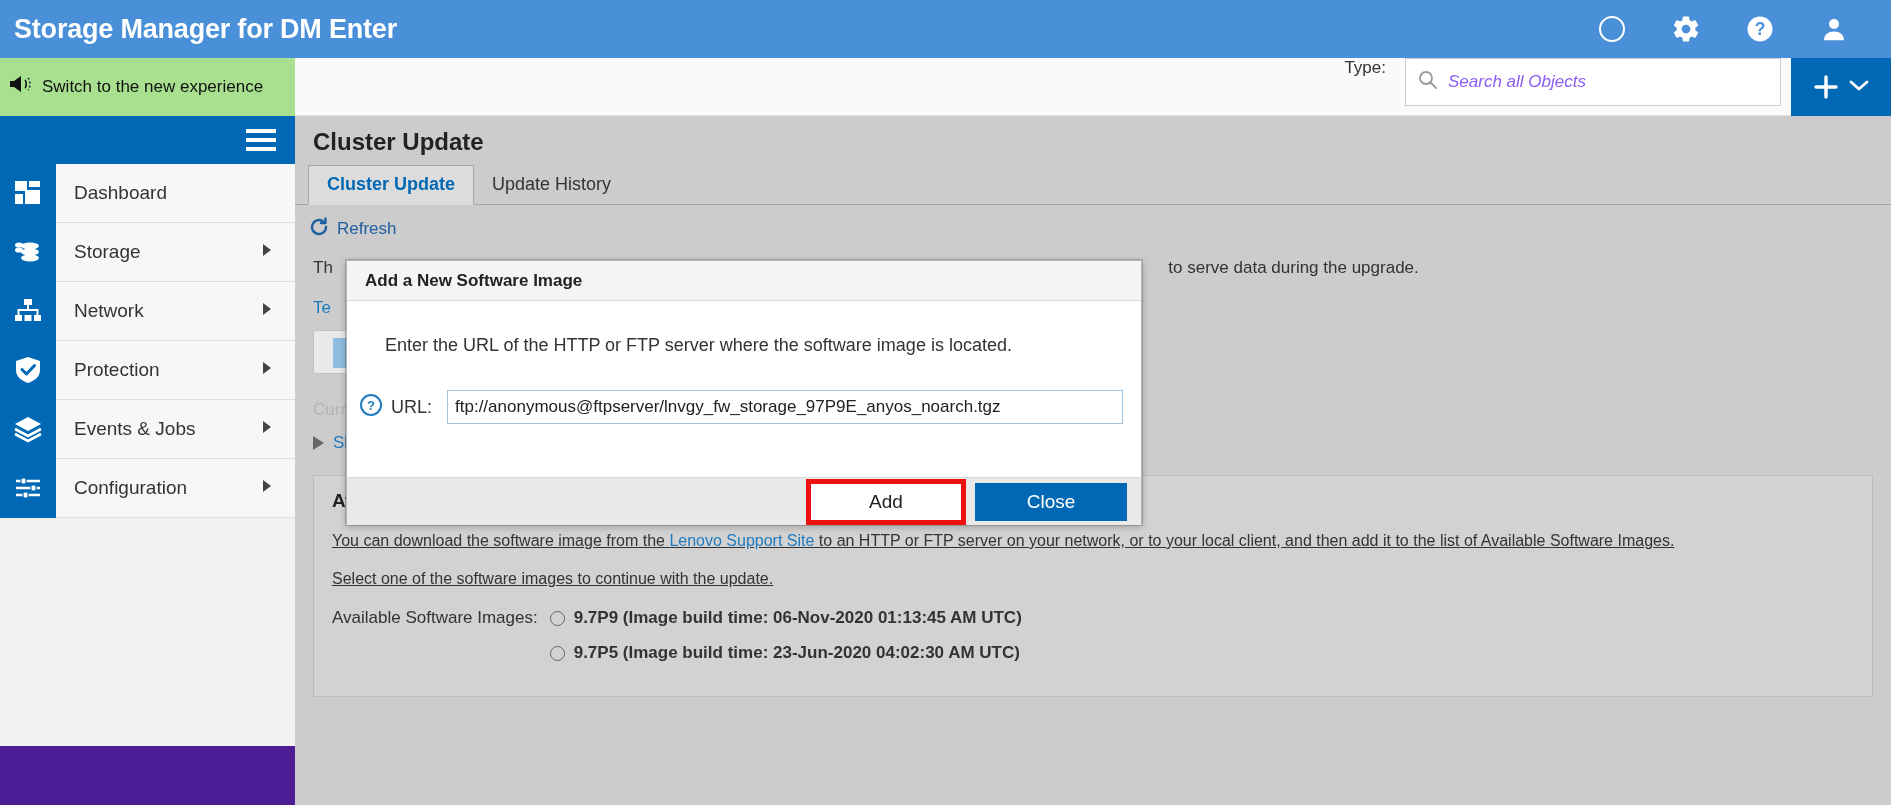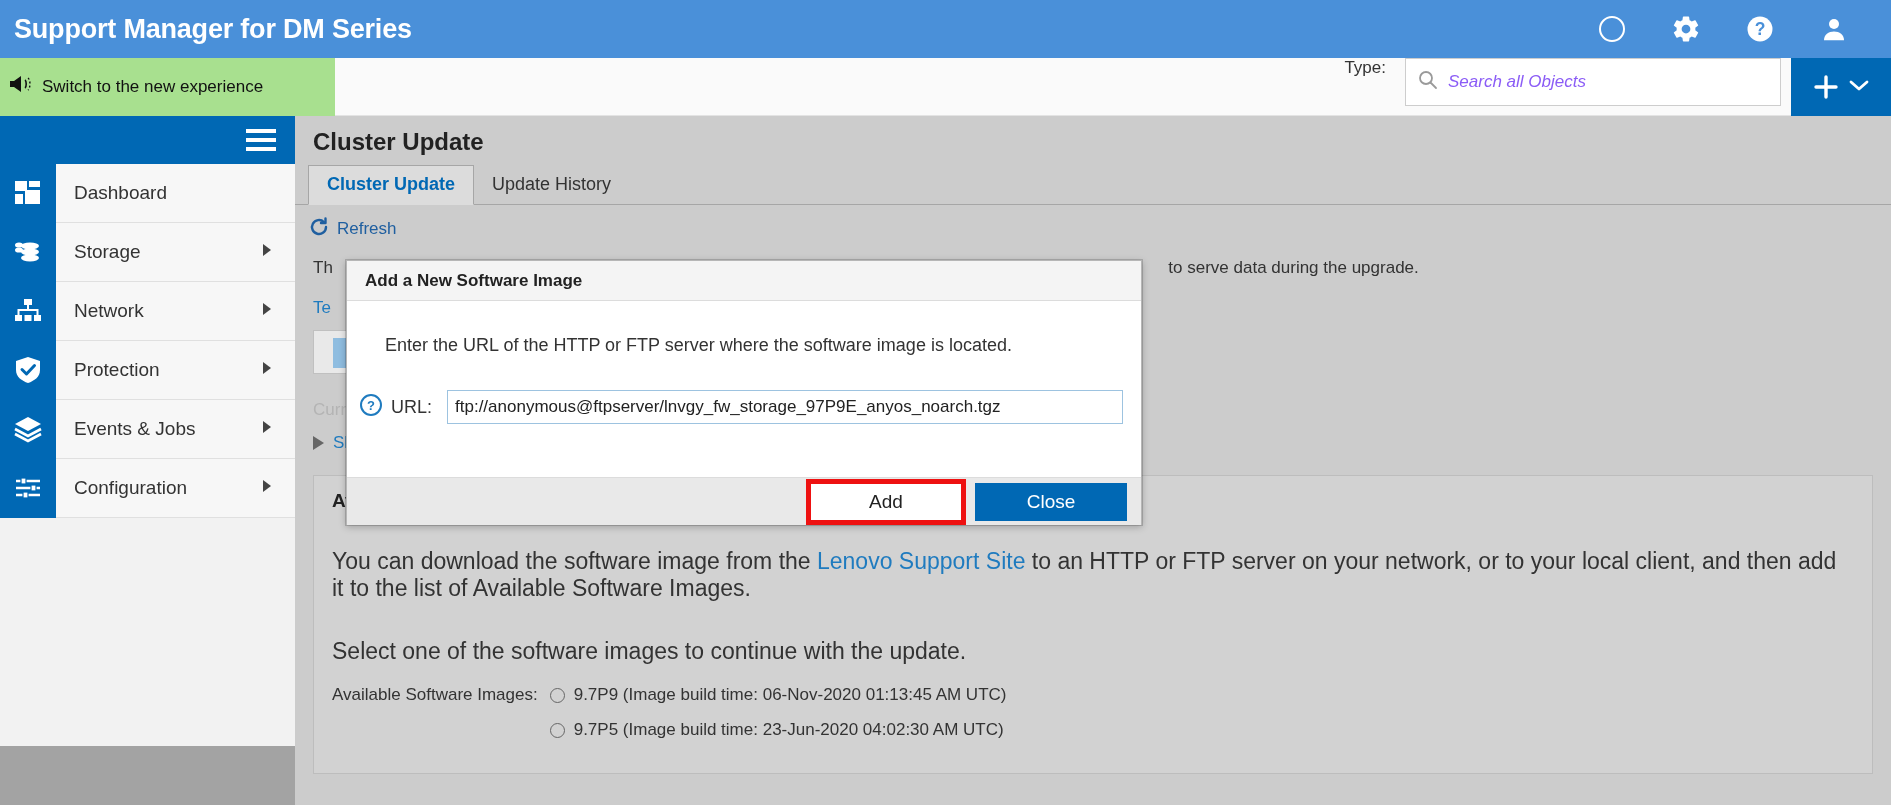--- a/index.html
+++ b/index.html
@@ -27,21 +27,21 @@
   .tb-icon { width:30px; height:30px; display:flex; align-items:center; justify-content:center; cursor:pointer; }
   .tb-icon svg { display:block; }
 
   
   .subbar {
     position:absolute; left:0; top:58px; width:1891px; height:58px;
     background:#fafafa; border-bottom:1px solid #e3e3e3;
     display:flex; align-items:center;
   }
   .switch-exp {
-    width:335px; height:58px; background:#a8e08f;
+    width:295px; height:58px; background:#a8e08f;
     display:flex; align-items:center; gap:8px; padding-left:8px;
     font-size:17px; color:#111; cursor:pointer;
   }
   .megaphone { display:block; }
   .subbar-right {
     margin-left:auto; display:flex; align-items:flex-start; height:58px;
   }
   .type-label { font-size:17px; color:#333; margin-right:9px; }
   .type-select {
     width:244px; height:48px; background:#fff; border:1px solid #cdcdcd;
@@ -57,21 +57,21 @@
   .search-ph { font-size:17px; color:#8b5cf6; margin-left:10px;font-style:italic; }
   .plus-btn {
     width:100px; height:58px; background:#0068b4; margin-left:10px;
     display:flex; align-items:center; justify-content:center; gap:10px;
     cursor:pointer;
   }
 
   
   .leftnav {
     position:absolute; left:0; top:116px; width:295px; height:689px;
-    background:#a3a3a3;
+    background:#4c1d95;
   }
   .nav-top {
     height:48px; background:#0068b4; display:flex; align-items:center;
     justify-content:flex-end; padding-right:19px; cursor:pointer;
   }
   .burger { display:flex; flex-direction:column; gap:5px; }
   .burger span { display:block; width:30px; height:4px; background:#fff; }
   .nav-item {
     height:59px; display:flex; align-items:center;
     border-bottom:1px solid #e0e0e0; background:#f7f7f7; cursor:pointer;
@@ -131,25 +131,25 @@
   }
   .tri { width:0;height:0;border-left:11px solid #666;
          border-top:7px solid transparent;border-bottom:7px solid transparent; }
   .show-ver-txt { font-size:17px; color:#1f7bbf; }
 
   .panel {
     margin:22px 18px 0 18px; background:#d2d2d2;
     border:1px solid #bdbdbd; padding:14px 18px 18px 18px;
   }
   .panel-h { font-size:19px; font-weight:bold; color:#222; }
-  .panel-p { font-size:23px; color:#333; margin-top:36px; }
+  .panel-p { font-size:16px; color:#333; margin-top:20px;text-decoration:underline; }
   .radio-row { display:flex; margin-top:20px; }
   .radio-lbl { font-size:17px; color:#333; white-space:nowrap; }
   .radios { margin-left:12px; }
-  .radio-item { display:flex; align-items:center; gap:9px; margin-bottom:15px; cursor:pointer; }
+  .radio-item { display:flex; align-items:center; gap:9px; margin-bottom:15px; cursor:pointer;font-weight:bold; }
   .radio-dot {
     width:15px;height:15px;border:1.6px solid #666; border-radius:50%;
     background:#d2d2d2; flex:0 0 15px;
   }
   .radio-txt { font-size:17px; color:#333; }
 
   
   .modal-shadow {
     position:absolute; left:345px; top:259px; width:798px; height:267px;
     background:rgba(0,0,0,0.16);
@@ -191,21 +191,21 @@
     display:flex; align-items:center; justify-content:center;
     font-size:19px; cursor:pointer;
   }
 </style>
 </head>
 <body>
 
 <div id="app">
 
   <div class="topbar">
-    <div class="app-title">Support Manager for DM Series</div>
+    <div class="app-title">Storage Manager for DM Enter</div>
     <div class="topbar-icons">
       <div class="tb-icon">
         <svg width="30" height="30" viewBox="0 0 30 30">
             <circle cx="15" cy="15" r="12" fill="none" stroke="#fff" stroke-width="2"></circle>
             <path d="M20 10 L13 17 L10 20 L17 13 Z" fill="#fff"></path>
           </svg>
       </div>
       <div class="tb-icon">
         <svg width="30" height="30" viewBox="0 0 24 24">
             <path fill="#fff" d="M19.43 12.98c.04-.32.07-.64.07-.98s-.03-.66-.07-.98l2.11-1.65a.5.5 0 0 0 .12-.64l-2-3.46a.5.5 0 0 0-.61-.22l-2.49 1a7.3 7.3 0 0 0-1.69-.98l-.38-2.65A.5.5 0 0 0 14 2h-4a.5.5 0 0 0-.49.42l-.38 2.65c-.61.25-1.17.58-1.69.98l-2.49-1a.5.5 0 0 0-.61.22l-2 3.46a.5.5 0 0 0 .12.64L4.57 11c-.04.32-.07.65-.07.98s.03.66.07.98l-2.11 1.65a.5.5 0 0 0-.12.64l2 3.46c.13.22.39.3.61.22l2.49-1c.52.4 1.08.73 1.69.98l.38 2.65c.04.24.25.42.49.42h4c.24 0 .45-.18.49-.42l.38-2.65c.61-.25 1.17-.59 1.69-.98l2.49 1c.22.08.48 0 .61-.22l2-3.46a.5.5 0 0 0-.12-.64l-2.11-1.65zM12 15.5A3.5 3.5 0 1 1 12 8.5a3.5 3.5 0 0 1 0 7z"></path>

